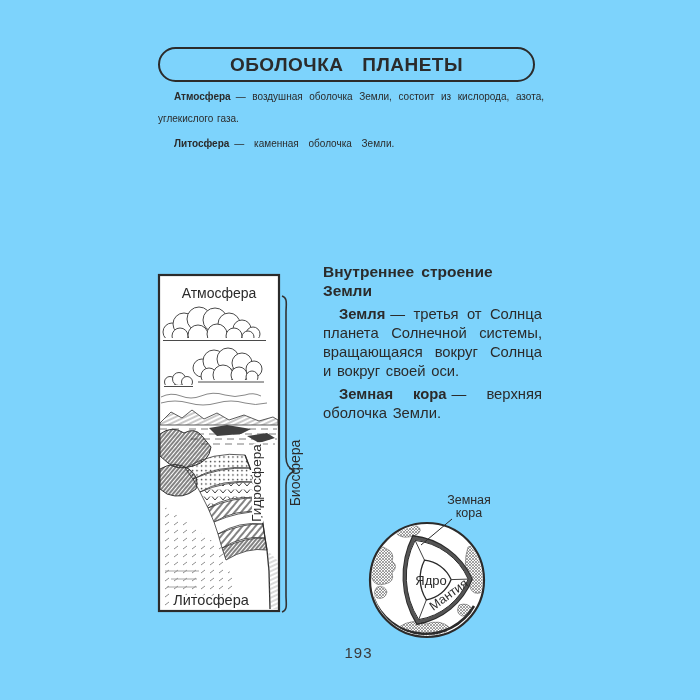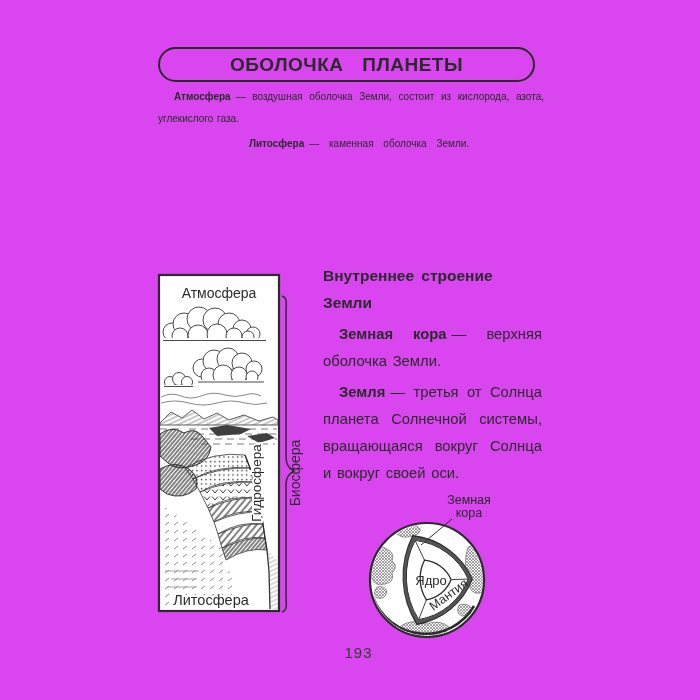--- a/index.html
+++ b/index.html
@@ -1,29 +1,29 @@
 <!DOCTYPE html>
 <html><head>
 <meta charset="utf-8">
 <style>
   html,body{margin:0;padding:0;background:#fff;}
-  .page{position:relative;width:700px;height:700px;background:#d946ef;overflow:hidden;
+  .page{position:relative;width:700px;height:700px;background:#7dd3fc;overflow:hidden;
         font-family:"Liberation Sans", sans-serif;color:#2b2b2b;}
 
   .title-box{position:absolute;left:158px;top:47px;width:377px;height:35px;
     border:2px solid #2b2b2b;border-radius:18px;display:flex;align-items:center;justify-content:center;
     font-weight:bold;font-size:19px;letter-spacing:.5px;word-spacing:13px;box-sizing:border-box;}
 
   .intro{position:absolute;left:158px;top:86px;width:386px;font-size:10px;line-height:22.4px;
     text-align:justify;word-spacing:1px;}
   .intro p{margin:0 0 2px 0;text-indent:16px;}
-  .intro p.single{text-align:center;word-spacing:7px;}
+  .intro p.single{text-align:left;word-spacing:7px;}
   .term{font-weight:bold;margin-right:5px;}
 
-  .right-col{position:absolute;left:323px;top:262px;width:219px;font-size:14.8px;line-height:27px;
+  .right-col{position:absolute;left:323px;top:262px;width:219px;font-size:14.8px;line-height:19px;
     text-align:justify;word-spacing:1.5px;}
   .right-col h2{font-size:15.5px;margin:0 0 5px 0;word-spacing:3px;text-align:left;}
   .right-col p{margin:0 0 4px 0;text-indent:16px;}
 
   .fig-layers{position:absolute;left:155px;top:271px;}
   .fig-earth{position:absolute;left:355px;top:489px;}
 
   .page-number{position:absolute;left:0;right:0;top:644px;text-align:center;
     font-size:15px;color:#3a3a3a;letter-spacing:1px;padding-left:17px;}
 
@@ -153,22 +153,22 @@
     <text x="64" y="27" text-anchor="middle" font-size="14" class="halo">Атмосфера</text>
     <text x="106" y="212" transform="rotate(-90 106 212)" text-anchor="middle" font-size="13.5" class="halo">Гидросфера</text>
     <text x="56" y="334" text-anchor="middle" font-size="14.5" class="halo">Литосфера</text>
 
     <path d="M127,25 C133,27 131,33 131,42 L131,186 C131,194 134,197 139,200 C134,203 131,206 131,214 L131,324 C131,333 133,339 127,341" fill="none" stroke="#333333" stroke-width="1.6"></path>
     <text x="145" y="202" transform="rotate(-90 145 202)" text-anchor="middle" font-size="14">Биосфера</text>
   </svg>
 
   <div class="right-col">
     <h2>Внутреннее строение Земли</h2>
+    <p><span class="term">Земля</span><span>— третья от Солнца планета Солнечной системы, вращающаяся вокруг Солнца и вокруг своей оси.</span></p>
     <p><span class="term">Земная кора</span><span>— верхняя оболочка Земли.</span></p>
-    <p><span class="term">Земля</span><span>— третья от Солнца планета Солнечной системы, вращающаяся вокруг Солнца и вокруг своей оси.</span></p>
   </div>
 
   <svg class="fig-earth" width="170" height="172" viewBox="0 0 170 172">
     <defs>
       <clipPath id="globeClip">
           <circle cx="72" cy="91" r="55.5"></circle>
         </clipPath>
     </defs>
 
     <circle cx="72" cy="91" r="57" fill="#ffffff" stroke="#2b2b2b" stroke-width="2.2"></circle>

